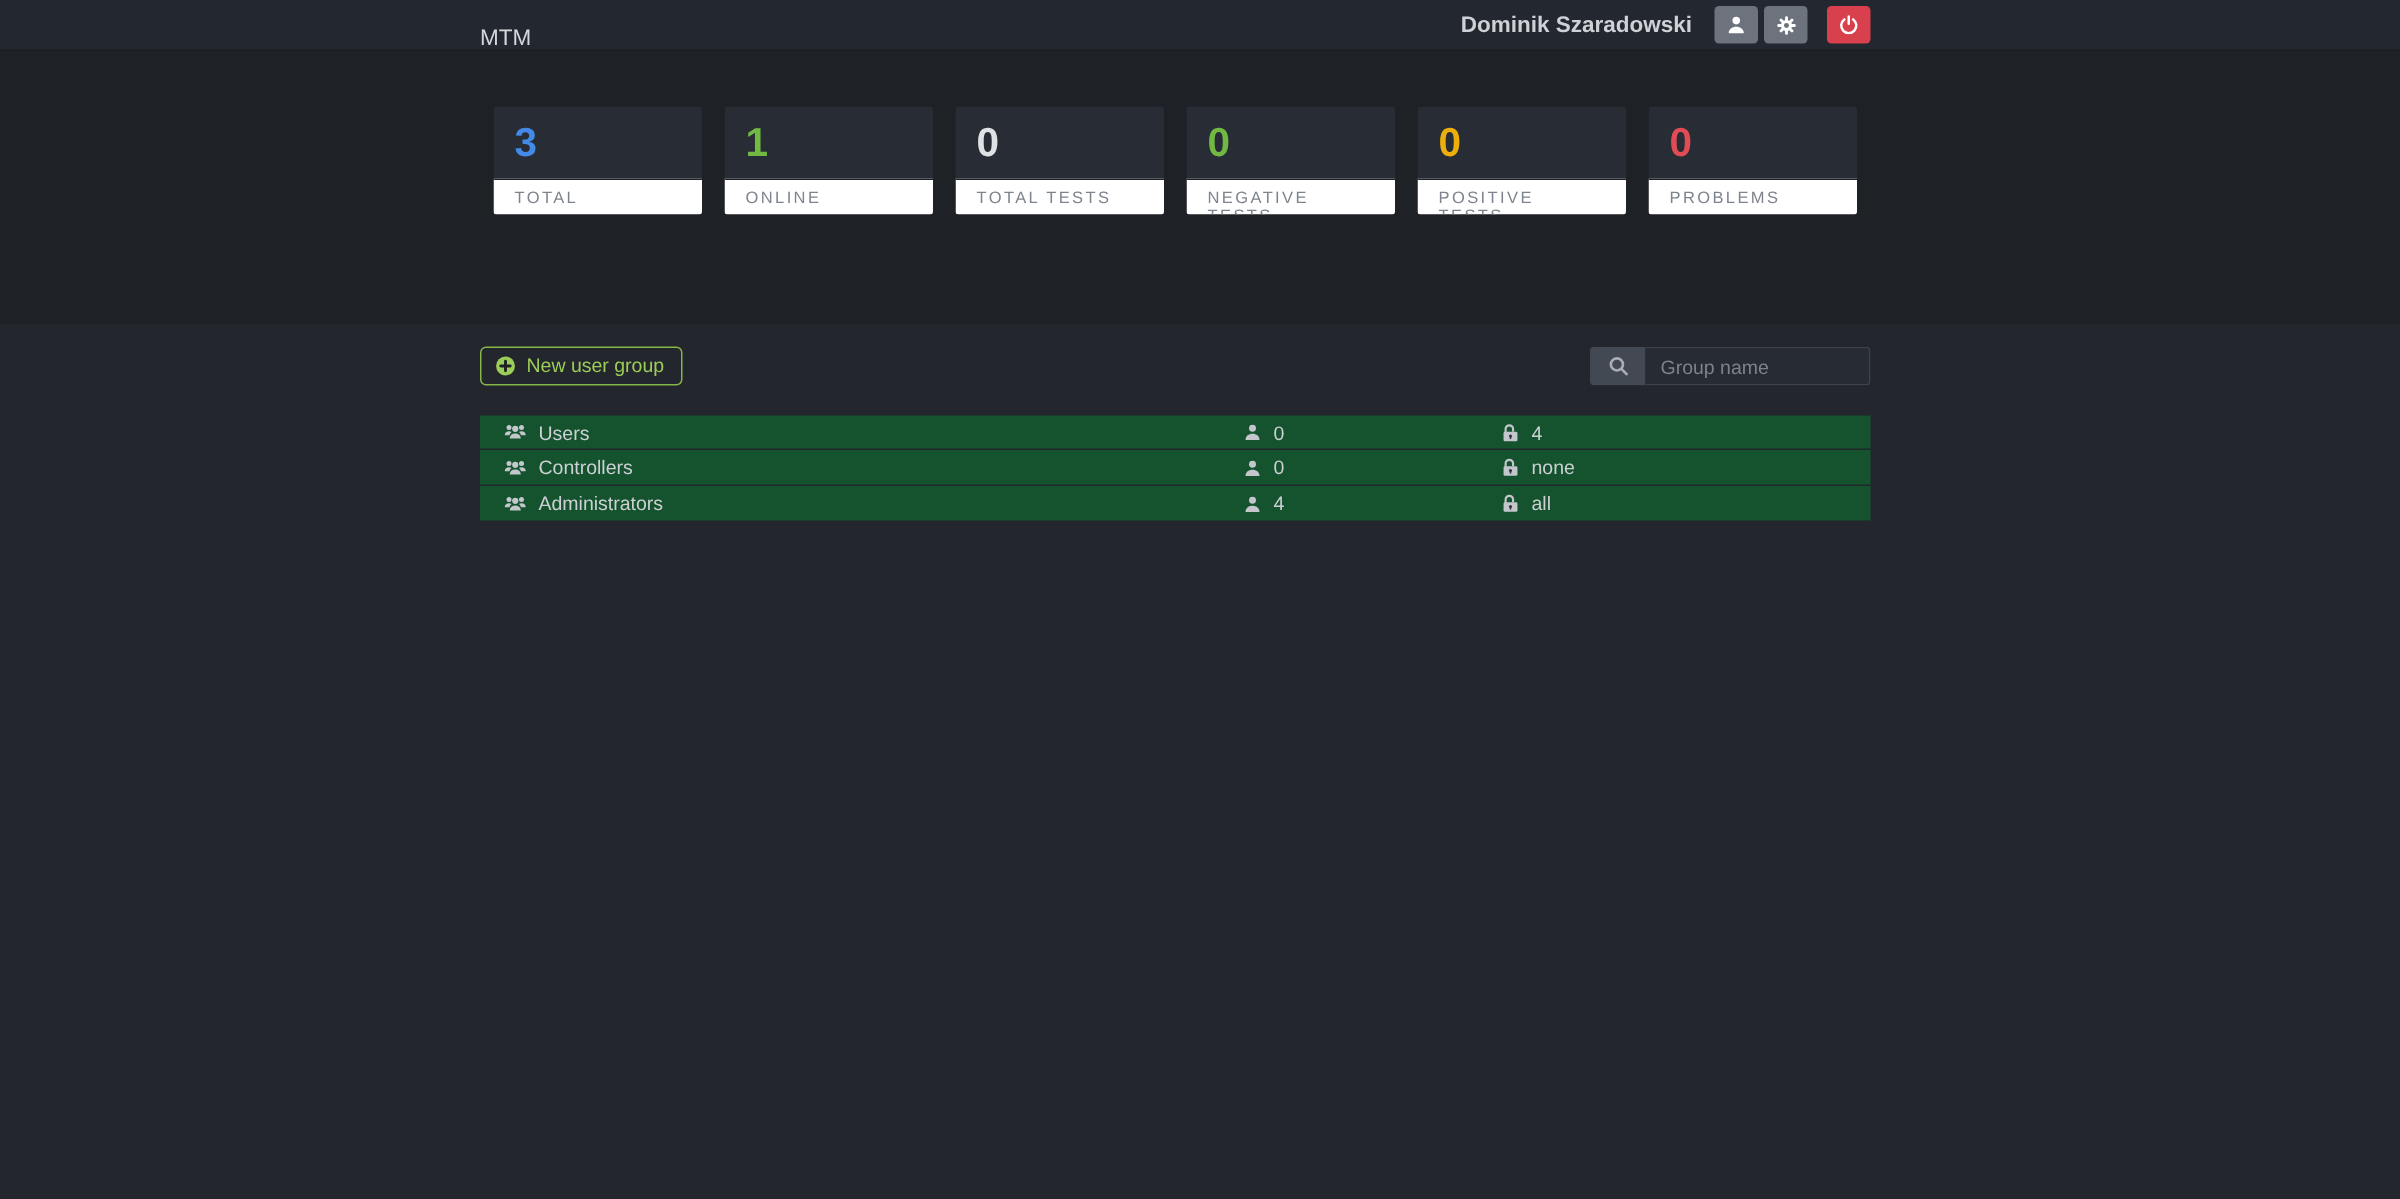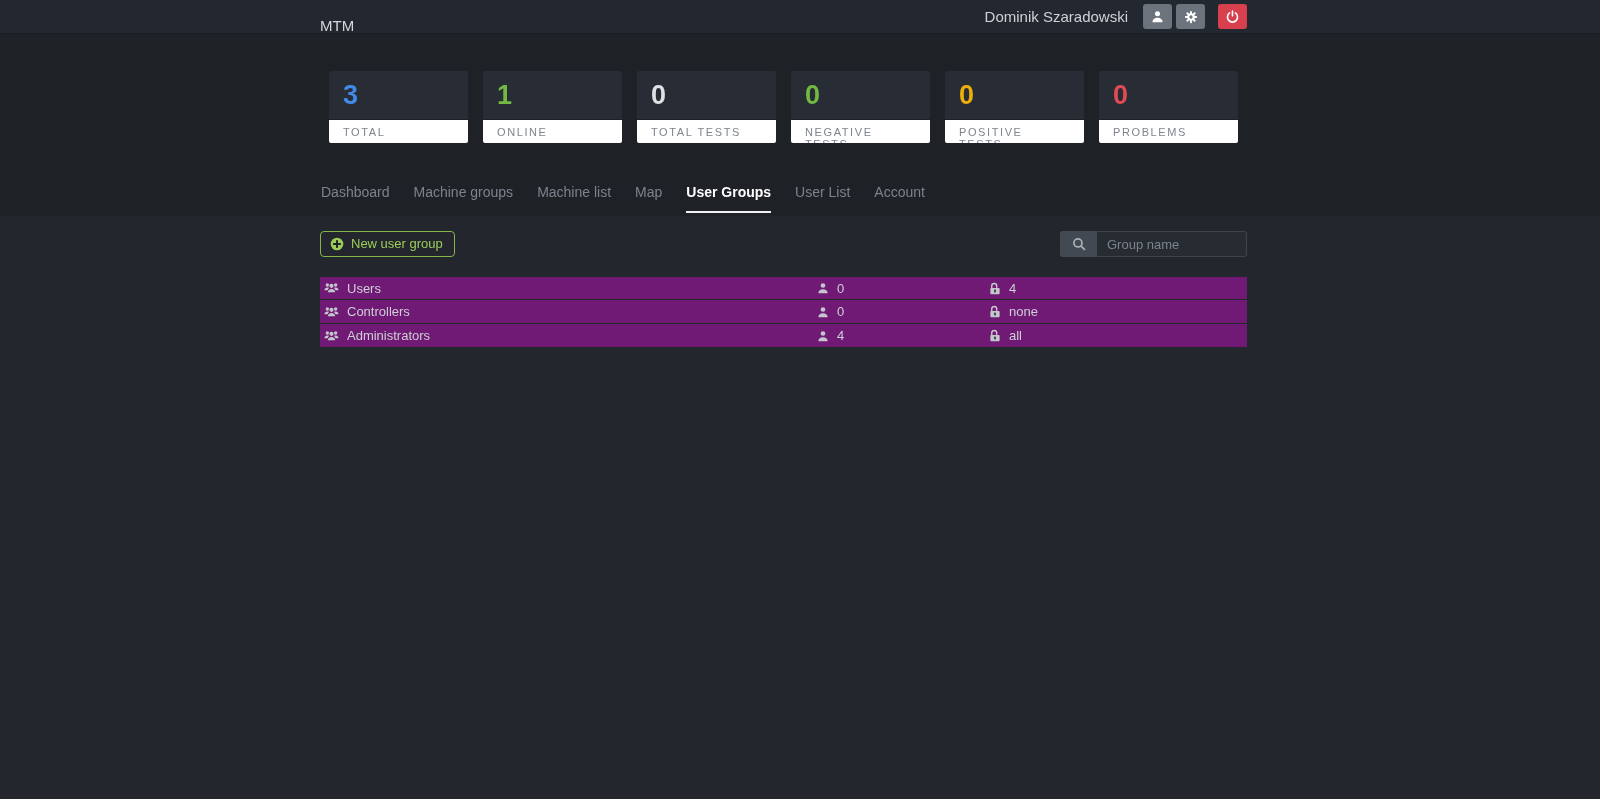--- a/index.html
+++ b/index.html
@@ -5,21 +5,21 @@
   * { margin:0; padding:0; box-sizing:border-box; }
   html,body { width:1600px; height:799px; overflow:hidden; }
   body { background:#23262d; font-family:"Liberation Sans", sans-serif; }
 
   .container { width:927px; margin-left:320px; }
 
   
   .navbar { height:34px; background:#23272f; border-bottom:1px solid #191c21; }
   .navbar .container { height:100%; display:flex; align-items:center; justify-content:space-between; }
   .brand { color:#d4d7da; font-size:15px;margin-top:18px; }
-  .nav-right { display:flex; align-items:center; }
+  .nav-right { display:flex; align-items:center;font-weight:bold; }
   .username { color:#ced2d6; font-size:15px; margin-right:15px; }
   .nav-btn { width:29px; height:25px; border-radius:3px; background:#6c737c; border:none;
              display:flex; align-items:center; justify-content:center; cursor:pointer; }
   .nav-btn + .nav-btn { margin-left:4px; }
   .nav-btn.danger { background:#d9404d; margin-left:13px; }
 
   
   .stats-section { background:#1e2126; padding-top:37px; height:182px; }
   .stats-row { display:flex; gap:15px; padding:0 9px; }
   .stat-card { flex:1; border-radius:2px; overflow:hidden; }
@@ -43,22 +43,22 @@
   .input-group { display:flex; width:187px; height:26px; }
   .input-addon { width:37px; background:#434952; border:1px solid #434952; border-right:none;
                  border-radius:3px 0 0 3px; display:flex; align-items:center; justify-content:center; }
   .input-group input { flex:1; min-width:0; background:#272b32; border:1px solid #3e444d;
                        border-left:none; border-radius:0 3px 3px 0; color:#bef264; font-size:13px;
                        padding:0 10px; font-family:inherit; outline:none; }
   .input-group input::placeholder { color:#7d838c; }
 
   
   .group-table { margin-top:19px; }
-  .group-row { display:flex; align-items:center; height:24px; background:#701a75;
-               border-bottom:1px solid #23262c; padding:0 4px; cursor:pointer; }
+  .group-row { display:flex; align-items:center; height:24px; background:#14532d;
+               border-bottom:1px solid #23262c; padding:0 16px; cursor:pointer; }
   .group-row:first-child { border-top:1px solid #23262c; }
   .cell { display:flex; align-items:center; gap:8px; font-size:13px; color:#ccd0d4; }
   .cell-name { width:493px; }
   .cell-users { width:172px; }
   .cell-perms { flex:1; }
   .icon { display:inline-flex; align-items:center; justify-content:center; }
   svg { display:block; }
 </style>
 </head>
 <body>
@@ -128,35 +128,20 @@
   <div class="stat-card">
     <div class="stat-value" style="color: rgb(236, 174, 12);">0</div>
     <div class="stat-label">POSITIVE TESTS</div>
   </div>
 
   <div class="stat-card">
     <div class="stat-value" style="color: rgb(224, 75, 85);">0</div>
     <div class="stat-label">PROBLEMS</div>
   </div>
 </div>
-    <div class="tabs" id="tabs">
-  <div class="tab">Dashboard</div>
-
-  <div class="tab">Machine groups</div>
-
-  <div class="tab">Machine list</div>
-
-  <div class="tab">Map</div>
-
-  <div class="tab active">User Groups</div>
-
-  <div class="tab">User List</div>
-
-  <div class="tab">Account</div>
-</div>
   </div>
 </div>
 
 <div class="content">
   <div class="container">
     <div class="toolbar">
       <button class="btn-new">
         <span class="icon">
           <svg width="14" height="14" viewBox="0 0 16 16">
               <circle cx="8" cy="8" r="7.2" fill="#9ccd58"></circle>

